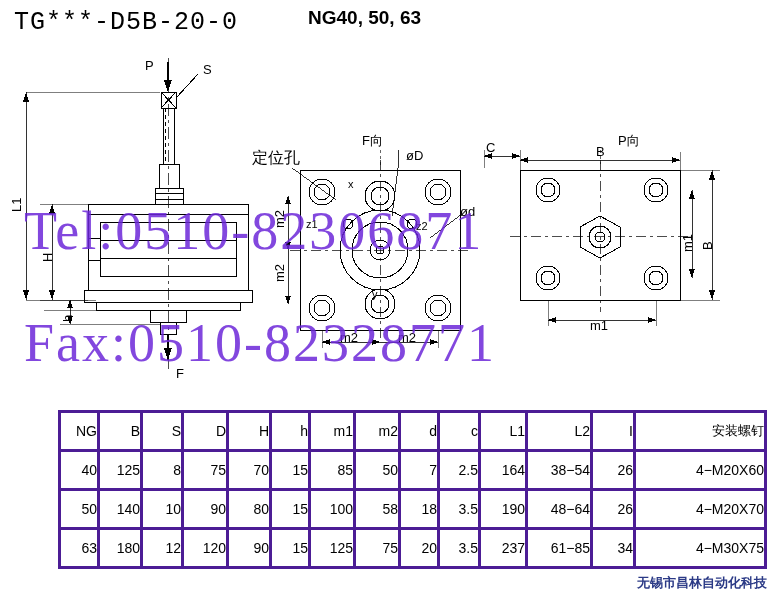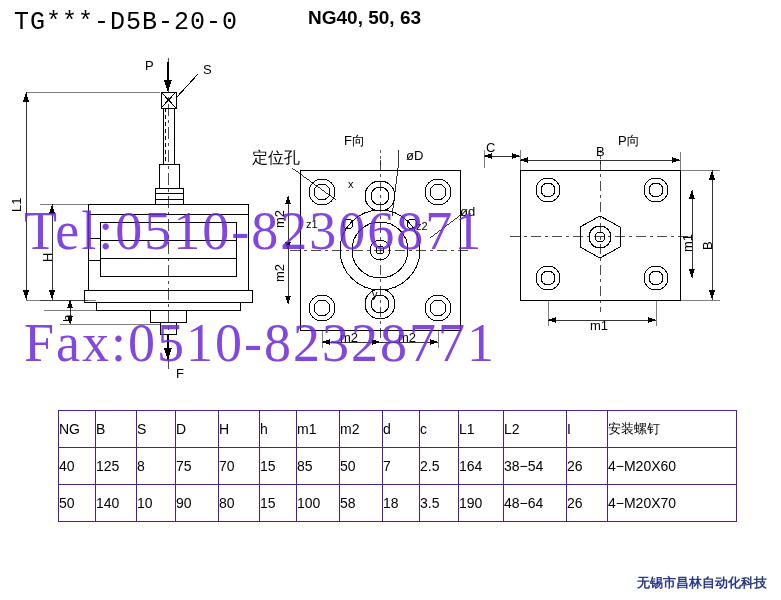--- a/index.html
+++ b/index.html
@@ -48,22 +48,22 @@
   .lbl.cn{font-family:"DejaVu Sans", sans-serif;font-size:16px;}
   
   #spec-table{
     position:absolute;
     left:58px;top:410px;
     border-collapse:collapse;
     font-family:"Liberation Sans", sans-serif;
     font-size:14px;
   }
   #spec-table th,#spec-table td{
-    border:1px solid #4c1d95;
-    text-align:left;
+    border:3px solid #4c1d95;
+    text-align:right;
     padding:0;
     height:36px;
     font-weight:normal;
   }
   #spec-table th{font-weight:normal;}
   .c-ng{width:36px;}
   .c-b{width:40px;}
   .c-s{width:38px;}
   .c-d{width:42px;}
   .c-h{width:40px;}
@@ -255,21 +255,21 @@
 
 <div class="abs lbl" style="left:145px;top:58px;">P</div>
 <div class="abs lbl" style="left:203px;top:62px;">S</div>
 <div class="abs lbl" style="left:176px;top:366px;">F</div>
 
 <div class="abs lbl" style="left:9px;top:212px;transform:rotate(-90deg);transform-origin:left top;">L1</div>
 <div class="abs lbl" style="left:40px;top:262px;transform:rotate(-90deg);transform-origin:left top;">H</div>
 <div class="abs lbl" style="left:60px;top:322px;transform:rotate(-90deg);transform-origin:left top;">h</div>
 
 <div class="abs lbl cn" style="left:252px;top:148px;">定位孔</div>
-<div class="abs lbl" style="left:344px;top:132px;">F向</div>
+<div class="abs lbl" style="left:362px;top:132px;">F向</div>
 <div class="abs lbl" style="left:406px;top:148px;">øD</div>
 <div class="abs lbl" style="left:460px;top:204px;">ød</div>
 <div class="abs lbl sm" style="left:348px;top:178px;">x</div>
 <div class="abs lbl sm" style="left:372px;top:288px;">y</div>
 <div class="abs lbl sm" style="left:306px;top:218px;">z1</div>
 <div class="abs lbl sm" style="left:416px;top:220px;">z2</div>
 
 <div class="abs lbl" style="left:272px;top:228px;transform:rotate(-90deg);transform-origin:left top;">m2</div>
 <div class="abs lbl" style="left:272px;top:282px;transform:rotate(-90deg);transform-origin:left top;">m2</div>
 <div class="abs lbl" style="left:340px;top:330px;">m2</div>
@@ -330,16 +330,32 @@
       <td>15</td>
       <td>100</td>
       <td>58</td>
       <td>18</td>
       <td>3.5</td>
       <td>190</td>
       <td>48−64</td>
       <td>26</td>
       <td>4−M20X70</td>
     </tr>
+    <tr>
+      <td class="ng-cell">63</td>
+      <td>180</td>
+      <td>12</td>
+      <td>120</td>
+      <td>90</td>
+      <td>15</td>
+      <td>125</td>
+      <td>75</td>
+      <td>20</td>
+      <td>3.5</td>
+      <td>237</td>
+      <td>61−85</td>
+      <td>34</td>
+      <td>4−M30X75</td>
+    </tr>
   </tbody>
 </table>
 
 <div class="abs" id="footer">无锡市昌林自动化科技</div>
 
 </body></html>

